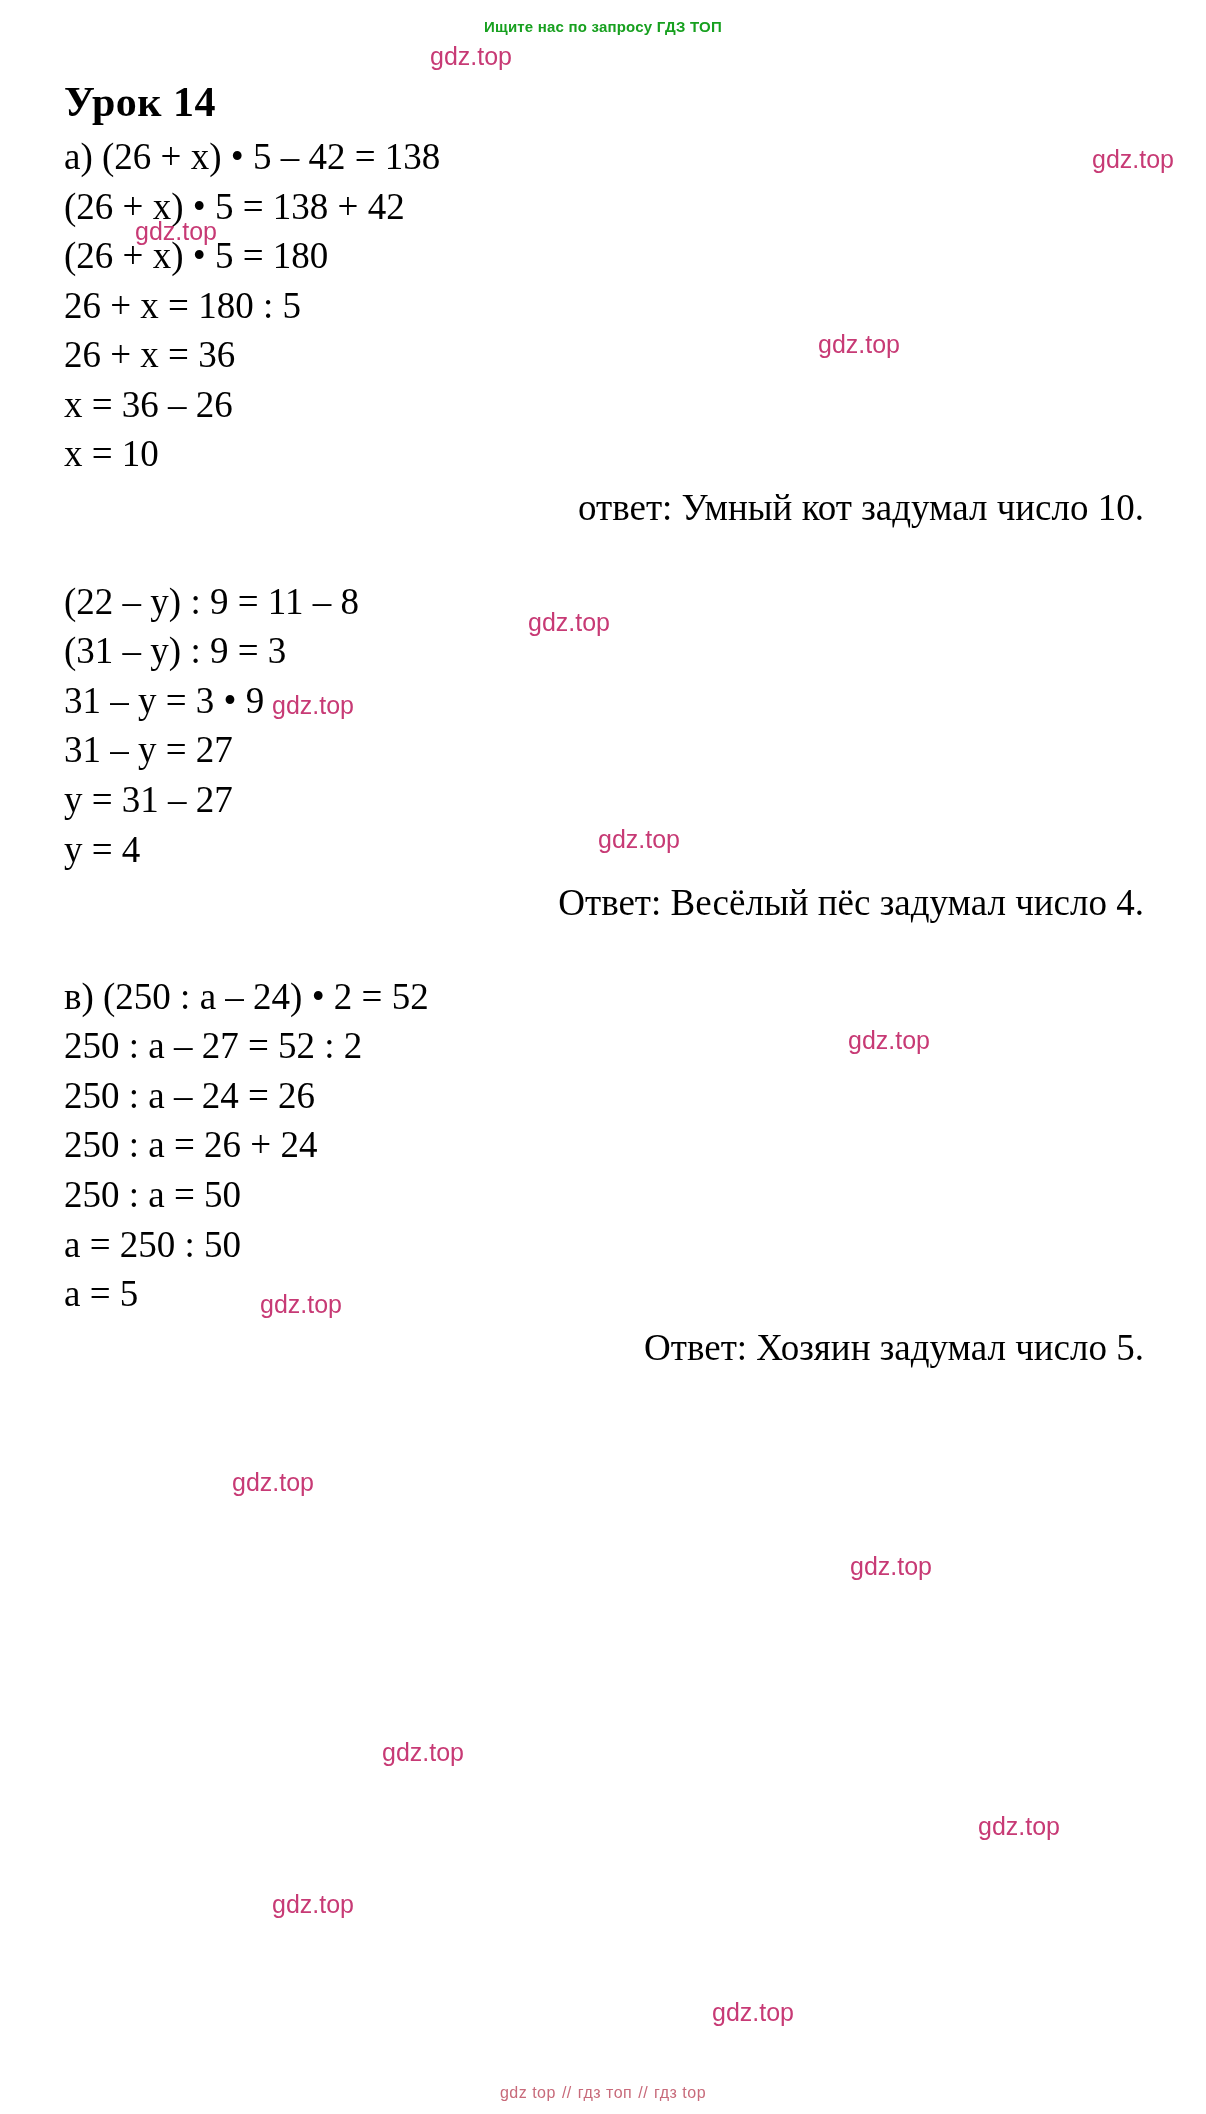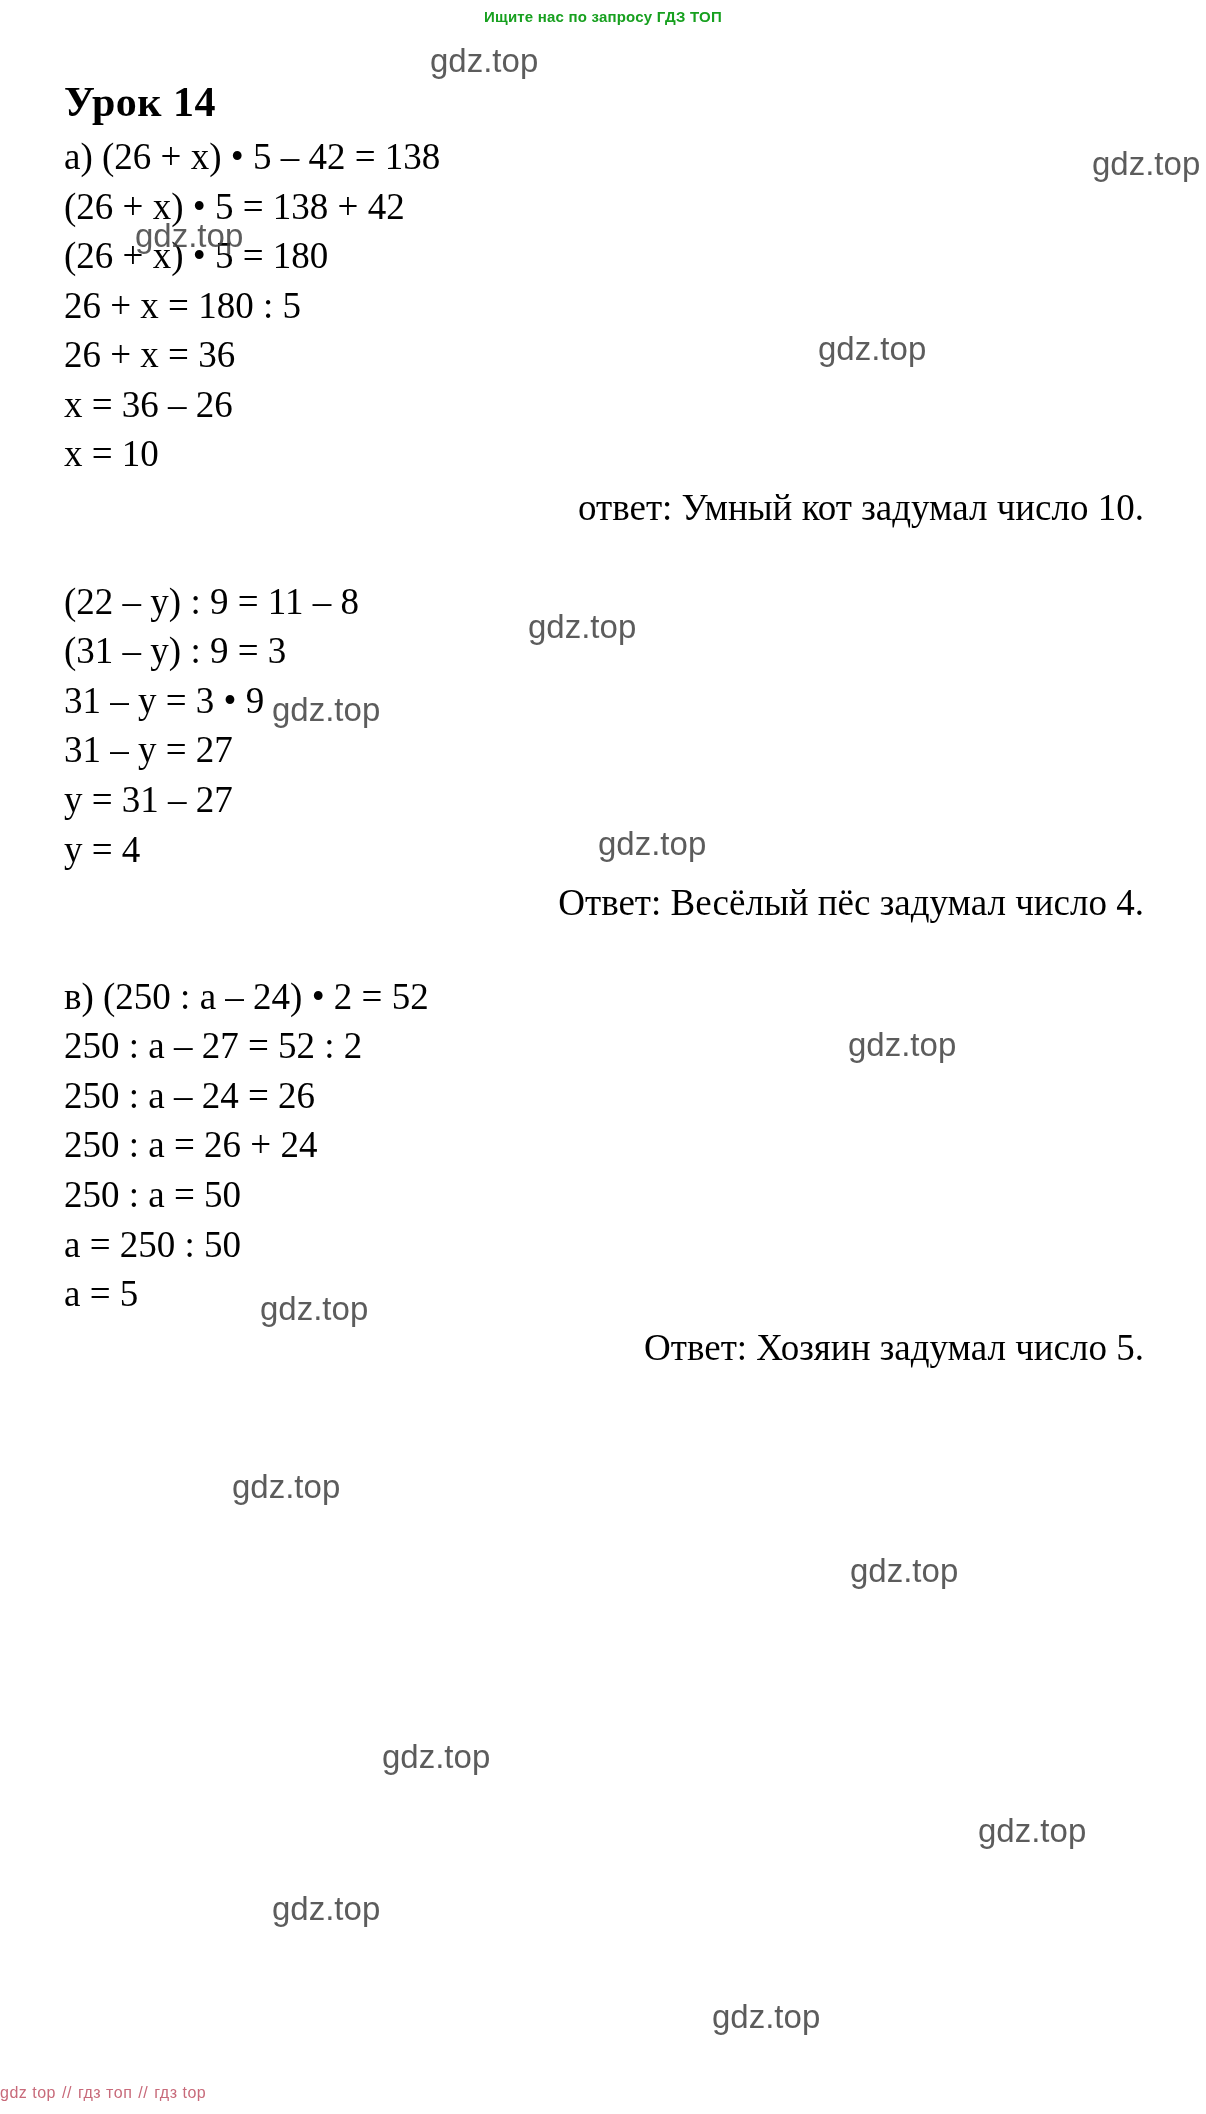--- a/index.html
+++ b/index.html
@@ -19,39 +19,39 @@
   .top-banner {
     position: absolute;
     top: 0;
     left: 0;
     width: 100%;
     text-align: center;
     font-family: "Liberation Sans", sans-serif;
     font-size: 15px;
     font-weight: bold;
     color: #17a01f;
-    padding-top: 8px;
+    padding-top: 18px;
     letter-spacing: 0.2px;
   }
 
   .wm {
     position: absolute;
     font-family: "Liberation Sans", sans-serif;
-    font-size: 33px;
-    color: #404040;
+    font-size: 25px;
+    color: #be185d;
     white-space: nowrap;
     opacity: 0.85;
   }
 
   .bottom-bar {
     position: absolute;
     bottom: 12px;
     left: 0;
     width: 100%;
-    text-align: left;
+    text-align: center;
     font-family: "Liberation Sans", sans-serif;
     font-size: 16px;
     color: #c86a7a;
     letter-spacing: 0.5px;
   }
   .bottom-bar .sep {
     color: #c86a7a;
     padding: 0 6px;
   }
 

